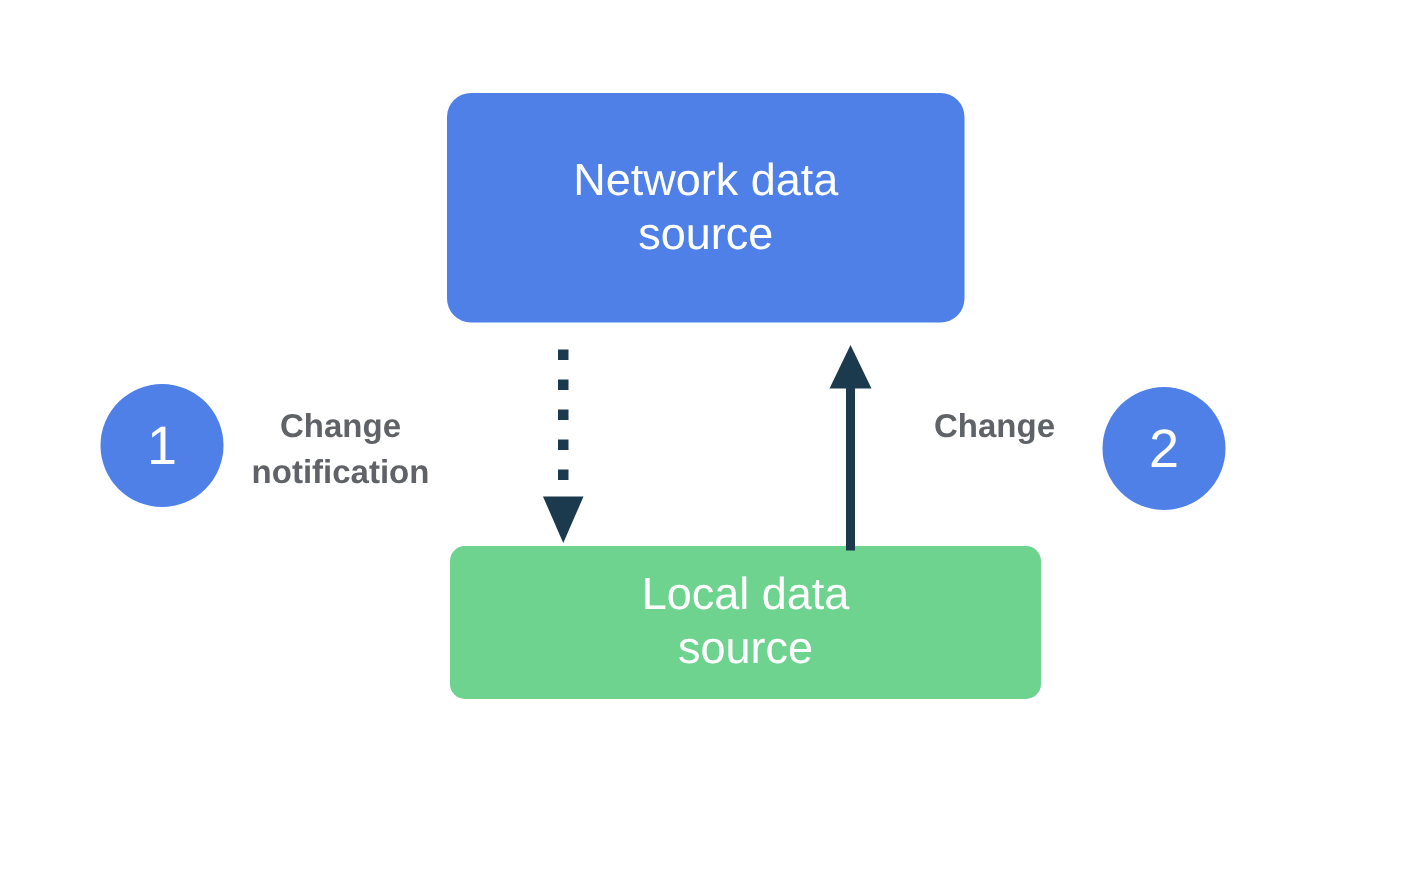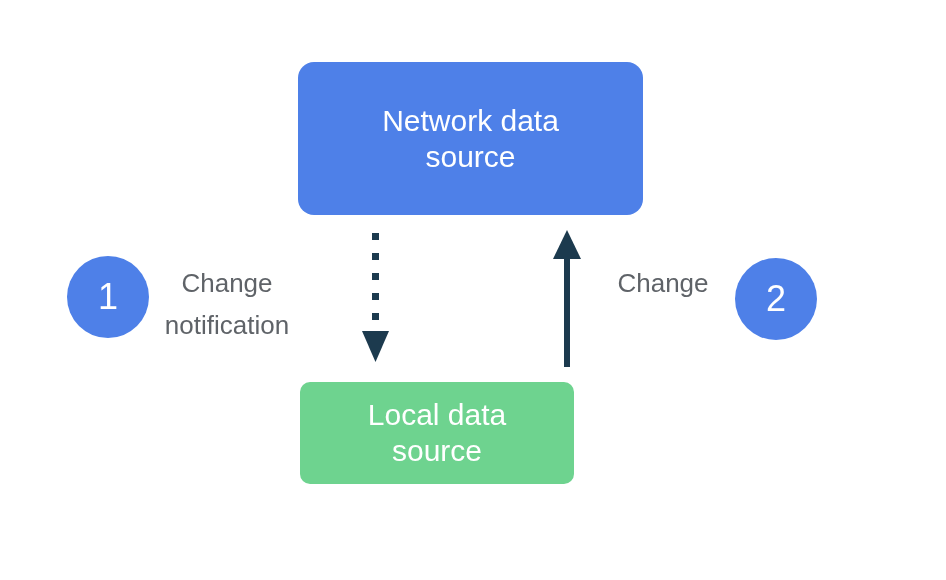--- a/index.html
+++ b/index.html
@@ -35,22 +35,22 @@
     line-height: 36px;
     font-weight: 400;
   }
   .node-network {
     left: 298px; top: 62px;
     width: 345px; height: 153px;
     background: var(--node-blue);
     border-radius: 16px;
   }
   .node-local {
-    left: 300px; top: 382px;
-    width: 274px; height: 102px;
+    left: 300px; top: 364px;
+    width: 394px; height: 102px;
     background: var(--node-green);
     border-radius: 10px;
   }
   .arrows-layer {
     position: absolute;
     left: 0; top: 0;
     width: 946px; height: 580px;
     pointer-events: none;
   }
   .arrow-line {
@@ -78,27 +78,27 @@
     align-items: center;
     justify-content: center;
     font-size: 36px;
     font-weight: 400;
   }
   .badge-1 { left: 67px; top: 256px; }
   .badge-2 { left: 735px; top: 258px; }
   .step-label {
     position: absolute;
     color: var(--label-gray);
-    font-size: 26px;
+    font-size: 22px;
     line-height: 29px;
     text-align: center;
-    font-weight: 400;
+    font-weight: 700;
   }
   .step-label .line { display: block; }
-  .step-label .line + .line { margin-top: 13px; }
+  .step-label .line + .line { margin-top: 2px; }
   .label-1 { left: 107px; top: 269px; width: 240px; }
   .label-2 { left: 573px; top: 269px; width: 180px; }
 </style>
 </head>
 <body>
 
 <div class="canvas">
 
   <div class="node node-network">
     <span class="line">Network data</span>

